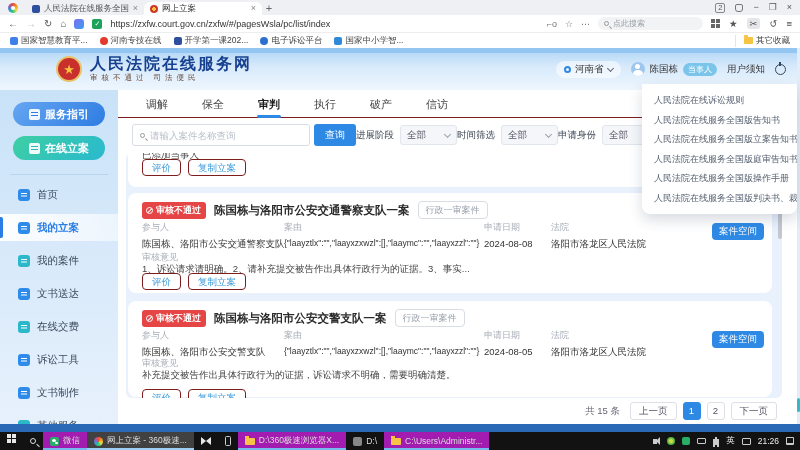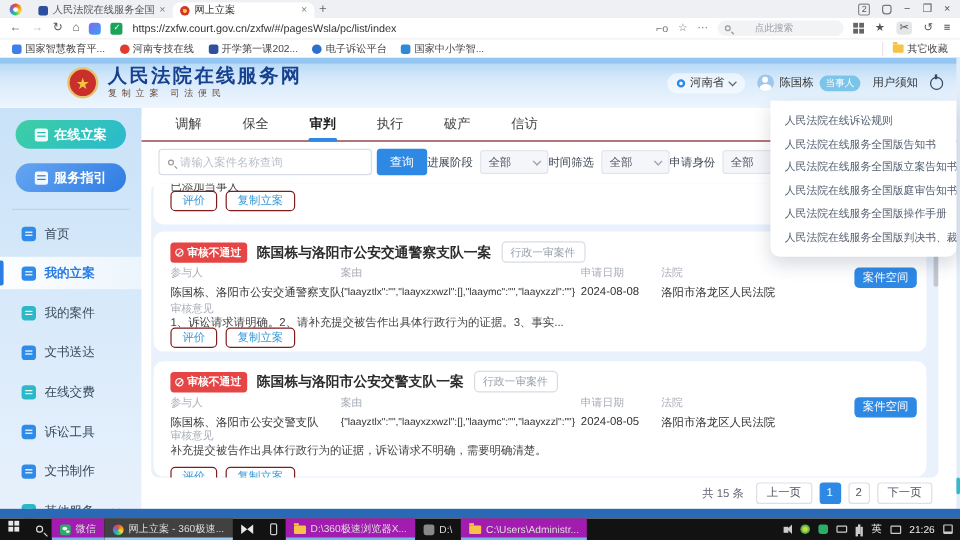--- a/index.html
+++ b/index.html
@@ -25,21 +25,21 @@
   .wc-skin { width:8px; height:8px; border:1px solid #777; border-radius:2px 2px 3px 3px; }
 
   .addrbar { position:absolute; top:15px; left:0; right:0; height:18px; background:#fff; display:flex; align-items:center; gap:8px; padding:0 8px; border-bottom:1px solid #ededed;}
   .nav-ic { font-size:10px; color:#555; line-height:16px; }
   .nav-ic.dim { color:#bbb; }
   .ext-m { width:10px; height:10px; border-radius:3px; background:linear-gradient(135deg,#7f6cf0,#3aa0f0); }
   .shield { width:10px; height:10px; background:#1ba35a; border-radius:2px; color:#fff; font-size:7px; line-height:10px; text-align:center; }
   .url { font-size:9px; color:#333; white-space:nowrap; overflow:hidden; flex:1; }
   .addr-mini { font-size:9px; color:#777; }
   .star { font-size:9px; color:#777; }
-  .searchpill { width:105px; height:13px; background:#f2f3f5; border-radius:7px; display:flex; align-items:center; gap:20px; padding:0 6px; }
+  .searchpill { width:105px; height:13px; background:#f2f3f5; border-radius:7px; display:flex; align-items:center; gap:4px; padding:0 6px; }
   .mag { width:5px; height:5px; border:1px solid #999; border-radius:50%; position:relative; flex:none;}
   .mag::after { content:""; position:absolute; width:3px; height:1px; background:#999; transform:rotate(45deg); left:4px; top:5px; }
   .searchpill input { border:none; outline:none; background:transparent; font-size:8px; color:#666; width:100%; font-family:inherit;}
   .searchpill input::placeholder { color:#9aa0a6; }
   .right-ics { display:flex; align-items:center; gap:9px; }
   .grid4 { width:4px; height:4px; background:#666; box-shadow:5px 0 #666,0 5px #666,5px 5px #666; margin-right:5px; margin-bottom:5px;}
   .ric { font-size:9.5px; color:#555; }
   .ric.boxed { background:#e4e6e9; border-radius:3px; padding:0 3px; }
 
   .bookmarks { position:absolute; top:33px; left:0; right:0; height:15px; background:#fff; display:flex; align-items:center; gap:12px; padding:0 10px; font-size:8.5px; color:#444; }
@@ -249,46 +249,46 @@
         <span>其它收藏</span>
       </span>
   </div>
 
   <div class="page">
     <div class="pheader">
       <div class="topstrip"></div>
       <div class="emblem">★</div>
       <div>
         <div class="site-tt">人民法院在线服务网</div>
-        <div class="site-slogan">复制立案  司法便民</div>
+        <div class="site-slogan">审核不通过  司法便民</div>
       </div>
       <div class="ph-right">
         <span class="region-pill">
           <span class="pin"></span>
           <span>河南省</span>
           <span class="chev"></span>
         </span>
         <span class="userbox">
           <span class="avatar"></span>
           <span>陈国栋</span>
           <span class="role-badge">当事人</span>
         </span>
         <span class="notice">用户须知</span>
         <span class="power"></span>
       </div>
     </div>
 
     <div class="sidebar">
+      <div class="side-pill sp1">
+        <span class="sp-ic"></span>
+        <span>服务指引</span>
+      </div>
       <div class="side-pill sp2">
         <span class="sp-ic"></span>
         <span>在线立案</span>
-      </div>
-      <div class="side-pill sp1">
-        <span class="sp-ic"></span>
-        <span>服务指引</span>
       </div>
       <div class="side-div"></div>
       <div class="s-item">
           <span class="s-ico"></span>
           <span>首页</span>
         </div>
       <div class="s-item active">
           <span class="s-ico"></span>
           <span>我的立案</span>
         </div>

